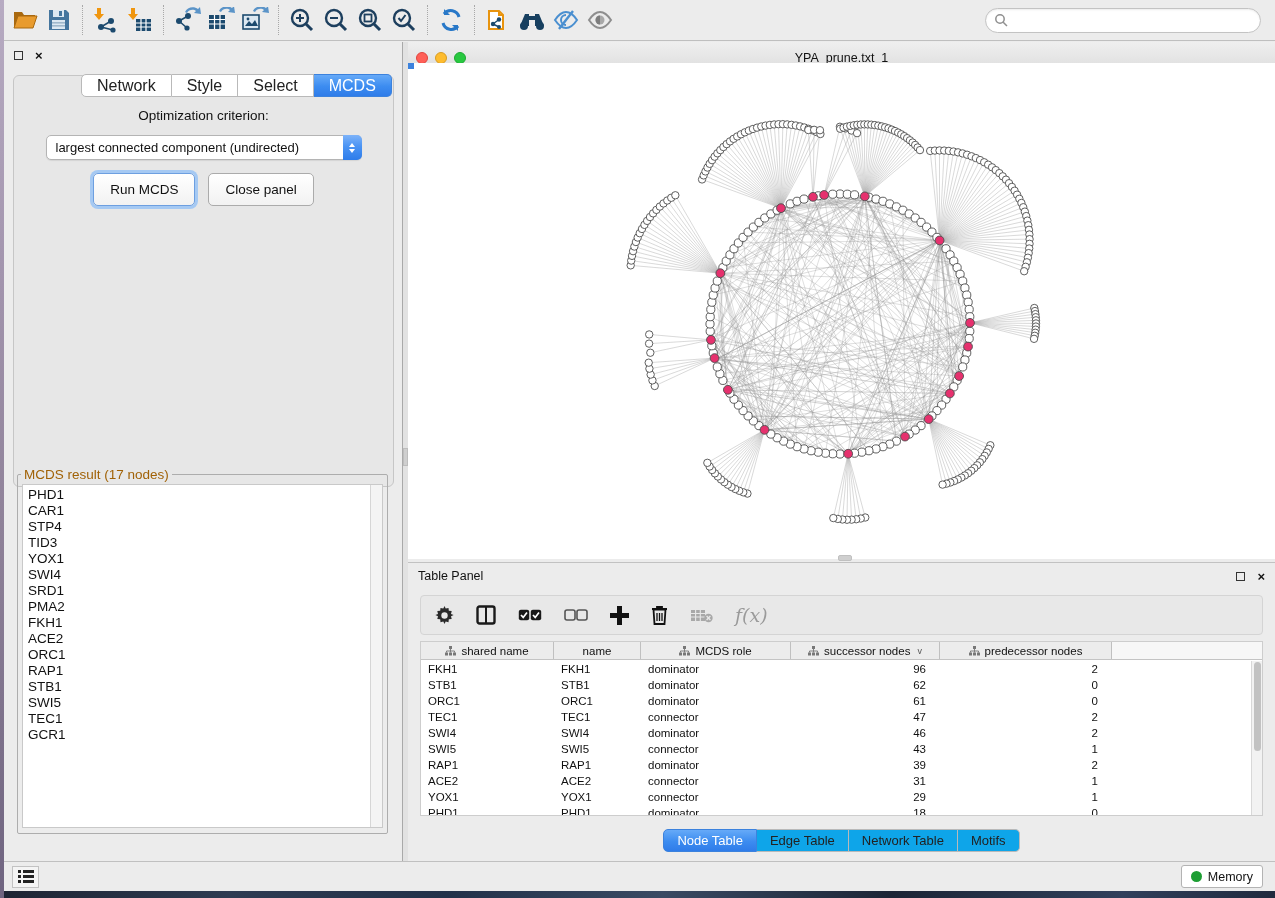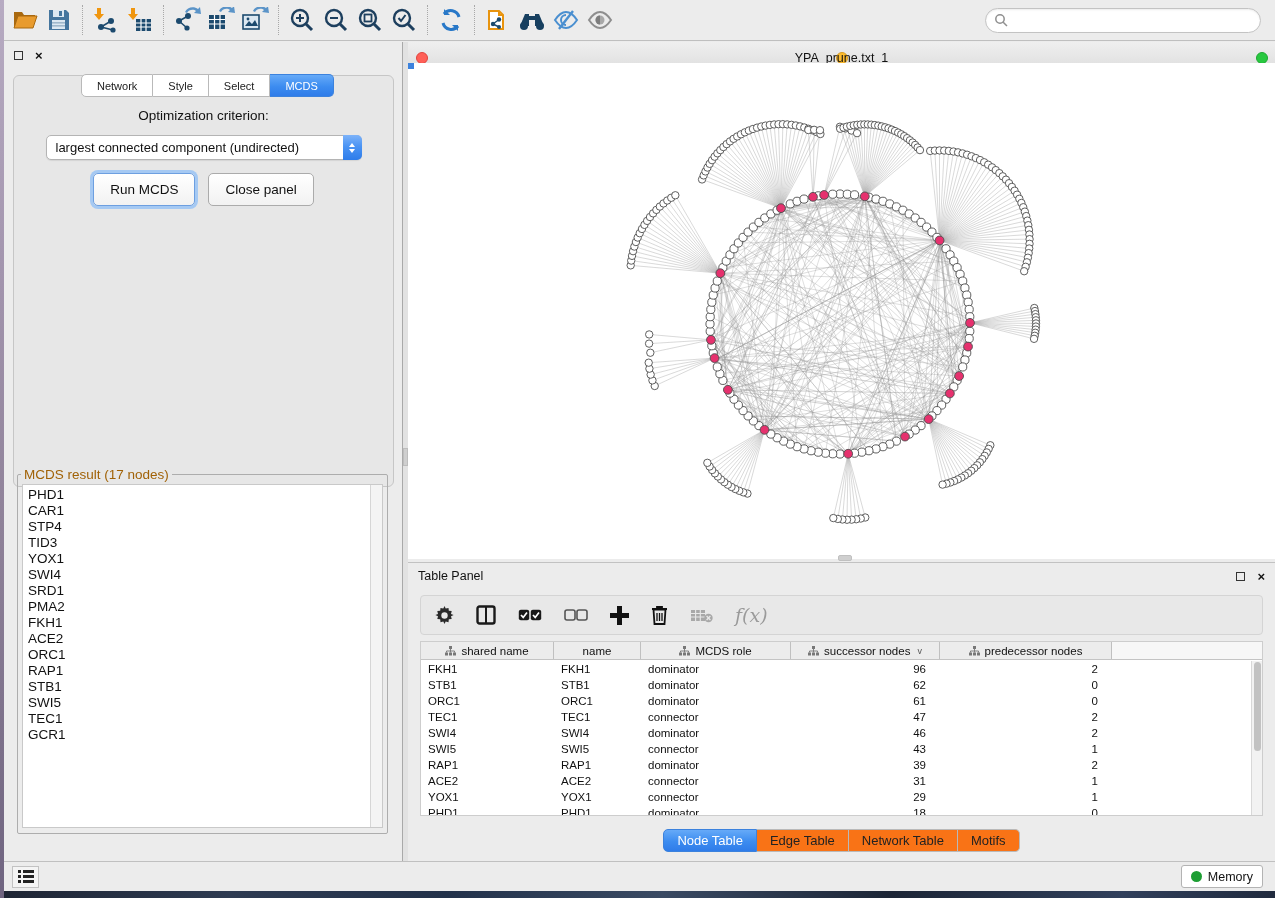--- a/index.html
+++ b/index.html
@@ -22,21 +22,21 @@
   .tb-search svg { flex:0 0 auto; }
   .tb-search input { border:none; outline:none; background:transparent; width:100%; font-size:12px; margin-left:5px; }
 
   
   .control-panel { position:absolute; left:4px; top:42px; width:399px; height:819px; background:#ececec; border-right:1px solid #a9a9a9;}
   .panel-titlebar { height:26px; display:flex; align-items:center; padding:0 10px; font-size:12.5px; color:#111; }
   .panel-titlebar .title { flex:1; }
   .wm-float { width:9px; height:9px; border:1.5px solid #333; margin-right:12px; display:inline-block; cursor:pointer;}
   .wm-close { font-size:13px; font-weight:bold; color:#111; cursor:pointer; line-height:9px;}
   .cp-tabs { position:absolute; left:77px; top:32px; display:flex; height:23px; z-index:5;}
-  .cp-tab { background:#fff; border:1px solid #b9b9b9; border-left:none; padding:0 15px; font-size:11px;
+  .cp-tab { background:#fff; border:1px solid #b9b9b9; border-left:none; padding:0 15px; font-size:16px;
     display:flex; align-items:center; color:#222; cursor:pointer;}
   .cp-tab:first-child { border-left:1px solid #b9b9b9; border-radius:5px 0 0 5px; }
   .cp-tab:last-child { border-radius:0 5px 5px 0; }
   .cp-tab.active { background:linear-gradient(180deg,#66aaf8 0%,#3c8cf0 55%,#2f7ce9 100%); color:#fff; border-color:#3c82dd;}
   .cp-content { position:absolute; left:9px; top:33px; width:381px; height:412px; background:#e7e7e7;
     border:1px solid #c6c6c6; border-radius:6px; }
   .opt-label { margin-top:32px; text-align:center; font-size:13.5px; color:#111; }
   .opt-select { margin:12px auto 0; width:316px; height:25px; background:#fff; border:1px solid #b4b4b4;
     border-radius:5px; display:flex; align-items:center; cursor:pointer; box-shadow:0 1px 1px rgba(0,0,0,.08);}
   .opt-select .val { flex:1; font-size:13px; padding-left:9px; color:#111; white-space:nowrap; }
@@ -57,21 +57,21 @@
   .mcds-list { position:absolute; inset:2px 14px 2px 5px; font-size:13.5px; color:#111; line-height:16px; }
   .mcds-scroll { position:absolute; top:0; right:0; width:12px; height:100%; background:#f4f4f4; border-left:1px solid #d6d6d6;}
 
   
   .v-splitter { position:absolute; left:403px; top:42px; width:5px; height:819px; background:#e2e2e2; cursor:col-resize;}
   .v-splitter .handle { position:absolute; left:0; top:406px; width:5px; height:18px; background:#cfcfcf; border:1px solid #bdbdbd;}
 
   
   .network-window { position:absolute; left:408px; top:42px; width:867px; height:517px; background:#fff; }
   .net-titlebar { height:32px; background:linear-gradient(180deg,#efefef,#dcdcdc); border-bottom:1px solid #b9b9b9;
-    display:flex; align-items:center; padding-left:8px; position:relative;justify-content:space-between;}
+    display:flex; align-items:center; padding-left:8px; position:relative;}
   .tl { width:12px; height:12px; border-radius:50%; margin-right:7px; cursor:pointer;}
   .tl.red { background:#ff5f57; border:1px solid #e0443e;}
   .tl.yellow { background:#febc2e; border:1px solid #d89c22;}
   .tl.green { background:#28c840; border:1px solid #1da932;}
   .net-title { position:absolute; left:0; right:0; text-align:center; font-size:12.5px; color:#111; pointer-events:none;}
   .net-canvas { position:absolute; left:0; top:21px; right:0; bottom:0; background:#fff; }
   .focus-corner { position:absolute; left:0px; top:0px; width:6px; height:6px; background:#3c82dd; }
   .h-split-handle { position:absolute; left:430px; bottom:-2px; width:14px; height:6px; background:#cfcfcf; border:1px solid #c0c0c0; border-radius:2px;}
 
   
@@ -86,21 +86,21 @@
   .th .sort { font-size:9px; color:#555; margin-left:2px; }
   .th-filler { flex:1; background:#f7f7f7; border-right:none; }
   .orgchart { width:11px; height:10px; }
   .tp-body { position:absolute; left:0; top:19px; right:11px; bottom:0; overflow:hidden; }
   .trow { display:flex; height:16px; font-size:11.5px; color:#111; align-items:center;}
   .td { padding-left:7px; overflow:hidden; white-space:nowrap; }
   .td.num { text-align:right; padding-right:14px; }
   .tp-vscroll { position:absolute; top:19px; right:0; width:11px; bottom:0; background:#f2f2f2; border-left:1px solid #d8d8d8;}
   .tp-vscroll .thumb { position:absolute; top:1px; left:1.5px; width:7px; height:58%; background:#c2c2c2; border-radius:4px;}
   .tp-tabs { position:absolute; left:0; right:0; top:266px; display:flex; justify-content:center; height:23px;}
-  .tp-tab { background:#f97316; border:1px solid #b9b9b9; border-left:none; padding:0 13px; font-size:13px; display:flex;
+  .tp-tab { background:#0ea5e9; border:1px solid #b9b9b9; border-left:none; padding:0 13px; font-size:13px; display:flex;
     align-items:center; color:#222; cursor:pointer;}
   .tp-tab:first-child { border-left:1px solid #b9b9b9; border-radius:5px 0 0 5px;}
   .tp-tab:last-child { border-radius:0 5px 5px 0;}
   .tp-tab.active { background:linear-gradient(180deg,#66aaf8 0%,#3c8cf0 55%,#2f7ce9 100%); color:#fff; border-color:#3c82dd;}
 
   
   .status-bar { position:absolute; left:0; bottom:7px; width:1275px; height:30px; background:#ececec; border-top:1px solid #c0c0c0;
     display:flex; align-items:center; padding:0 12px; z-index:48;}
   .list-btn { width:27px; height:22px; background:#f4f4f4; border:1px solid #c2c2c2; display:flex; align-items:center; justify-content:center; cursor:pointer;}
   .memory-btn { margin-left:auto; height:23px; background:#fff; border:1px solid #b3b3b3; border-radius:3px; display:flex;

